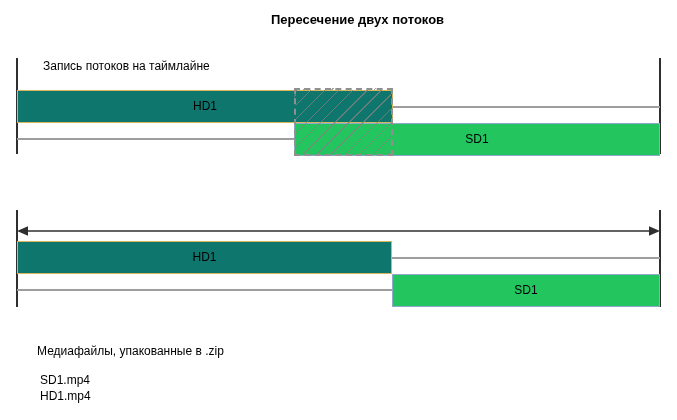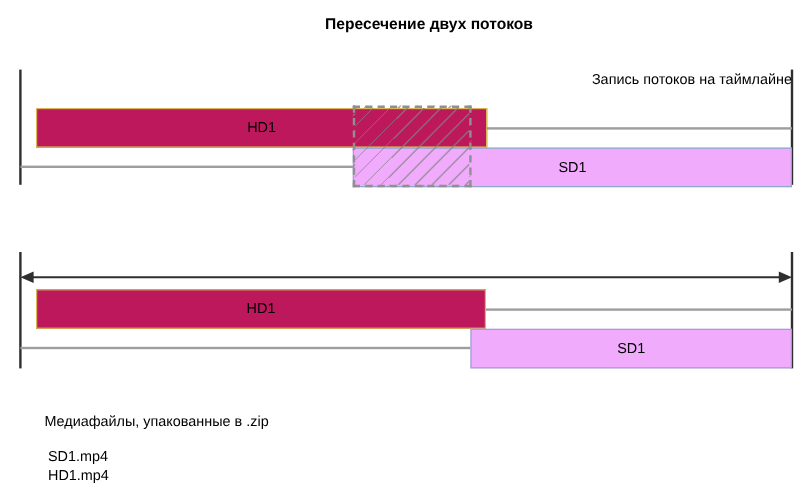--- a/index.html
+++ b/index.html
@@ -25,47 +25,46 @@
     text-align: center;
     font-size: 13px;
     font-weight: bold;
   }
   .sec-caption {
     position: absolute;
     left: 17px;
     width: 643px;
     padding-left: 26px;
     box-sizing: border-box;
-    text-align: right;
+    text-align: left;
     font-size: 12px;
   }
   .vline {
     position: absolute;
     width: 2px;
     background: #2f2f2f;
   }
   .hline {
     position: absolute;
     height: 2px;
     background: #9e9e9e;
   }
   .bar {
     position: absolute;
     box-sizing: border-box;
     font-size: 12px;
     text-align: center;
     border: 1px solid;
   }
   .bar-hd {
-    background: #be185d;
+    background: #0f766e;
     border-color: #d6b656;
-    margin-left: 13px;
   }
   .bar-sd {
-    background: #f0abfc;
+    background: #22c55e;
     border-color: #8fa9cc;
   }
   .bar .bar-label {
     display: block;
     line-height: 31px;
   }
   .overlap-hatch {
     position: absolute;
     box-sizing: border-box;
     border: 2px dashed #909090;

